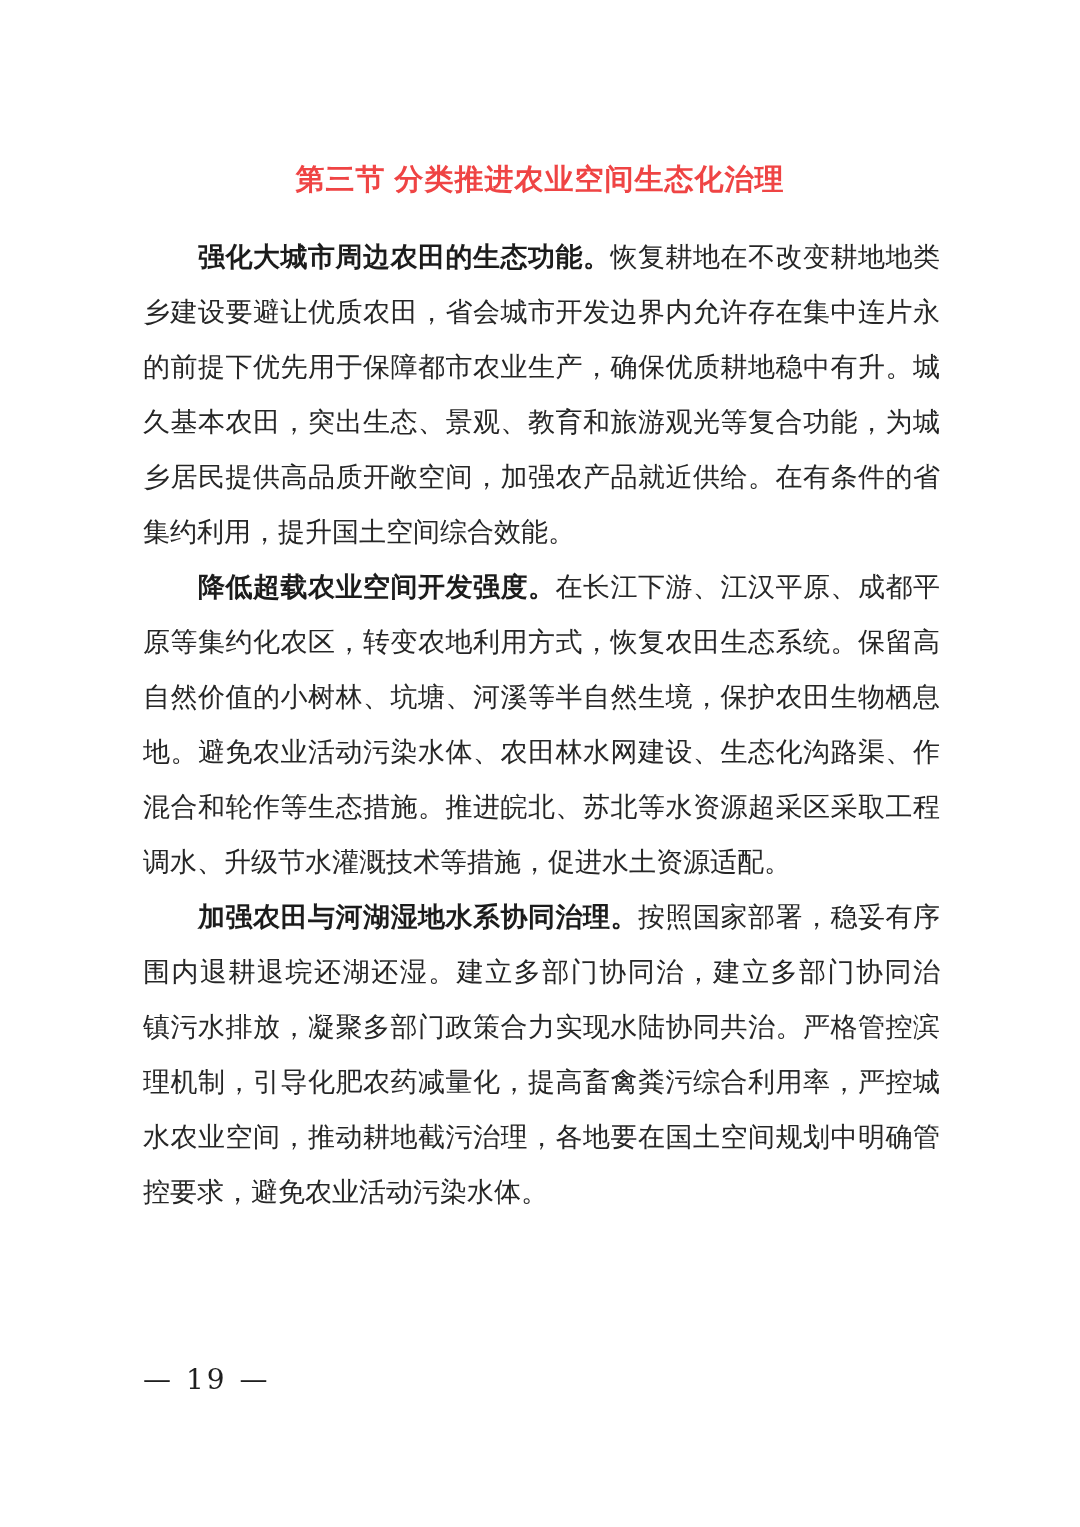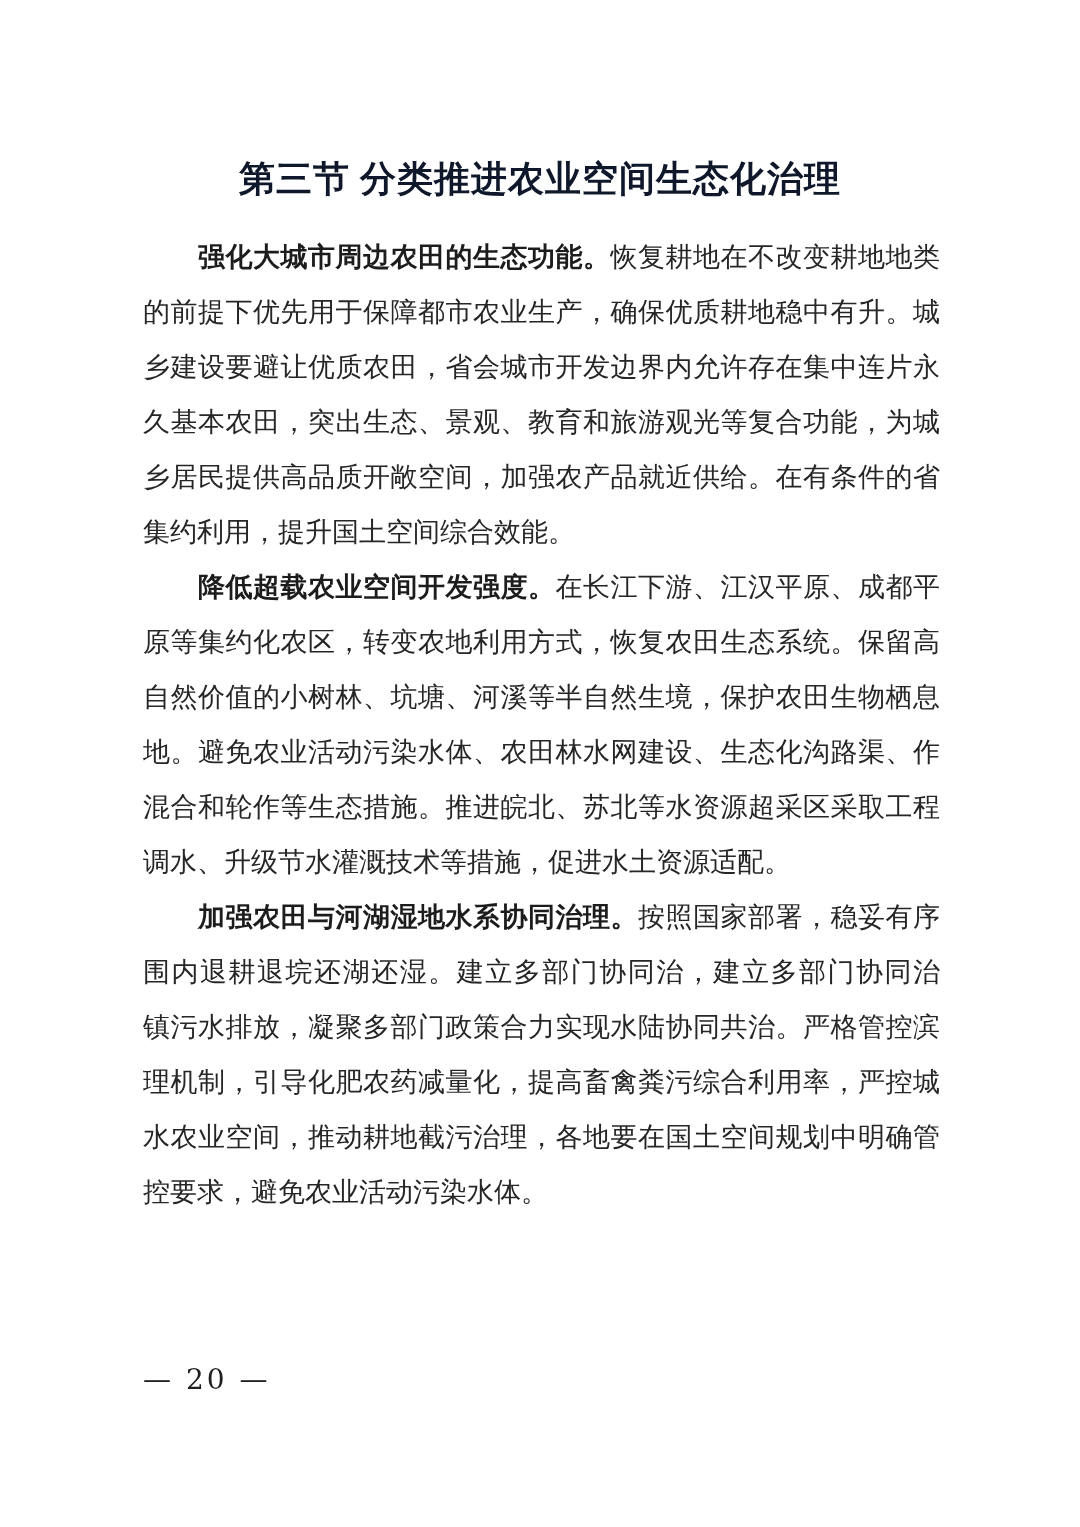--- a/index.html
+++ b/index.html
@@ -16,25 +16,25 @@
     font-family: "DejaVu Serif", serif;
     color: #222222;
   }
   .doc-title {
     position: absolute;
     top: 161px;
     left: 0;
     width: 100%;
     margin: 0;
     text-align: center;
-    font-family: Liberation Serif, serif;
+    font-family: Liberation Sans, sans-serif;
     font-weight: 700;
-    font-size: 36px;
+    font-size: 29px;
     line-height: 36px;
-    color: #0f172a;
+    color: #ef4444;
     letter-spacing: 1px;
   }
   .doc-body {
     position: absolute;
     top: 229px;
     left: 143px;
     width: 797px;
     font-size: 27px;
     color: #262626;
   }
@@ -68,36 +68,36 @@
 </style>
 </head>
 <body>
 
 <div class="page">
 
   <h1 class="doc-title">第三节 分类推进农业空间生态化治理</h1>
 
   <div class="doc-body">
     <div class="line indent"><span class="lead-bold">强化大城市周边农田的生态功能。</span><span>恢复耕地在不改变耕地地类</span></div>
+    <div class="line"><span>乡建设要避让优质农田，省会城市开发边界内允许存在集中连片永</span></div>
     <div class="line"><span>的前提下优先用于保障都市农业生产，确保优质耕地稳中有升。城</span></div>
-    <div class="line"><span>乡建设要避让优质农田，省会城市开发边界内允许存在集中连片永</span></div>
     <div class="line"><span>久基本农田，突出生态、景观、教育和旅游观光等复合功能，为城</span></div>
     <div class="line"><span>乡居民提供高品质开敞空间，加强农产品就近供给。在有条件的省</span></div>
     <div class="line last"><span>集约利用，提升国土空间综合效能。</span></div>
 
     <div class="line indent"><span class="lead-bold">降低超载农业空间开发强度。</span><span>在长江下游、江汉平原、成都平</span></div>
     <div class="line"><span>原等集约化农区，转变农地利用方式，恢复农田生态系统。保留高</span></div>
     <div class="line"><span>自然价值的小树林、坑塘、河溪等半自然生境，保护农田生物栖息</span></div>
     <div class="line"><span>地。避免农业活动污染水体、农田林水网建设、生态化沟路渠、作物</span></div>
     <div class="line"><span>混合和轮作等生态措施。推进皖北、苏北等水资源超采区采取工程</span></div>
     <div class="line last"><span>调水、升级节水灌溉技术等措施，促进水土资源适配。</span></div>
 
     <div class="line indent"><span class="lead-bold">加强农田与河湖湿地水系协同治理。</span><span>按照国家部署，稳妥有序</span></div>
     <div class="line"><span>围内退耕退垸还湖还湿。建立多部门协同治，建立多部门协同治</span></div>
     <div class="line"><span>镇污水排放，凝聚多部门政策合力实现水陆协同共治。严格管控滨</span></div>
     <div class="line"><span>理机制，引导化肥农药减量化，提高畜禽粪污综合利用率，严控城</span></div>
     <div class="line"><span>水农业空间，推动耕地截污治理，各地要在国土空间规划中明确管</span></div>
     <div class="line last"><span>控要求，避免农业活动污染水体。</span></div>
   </div>
 
-  <div class="page-number">— 20 —</div>
+  <div class="page-number">— 19 —</div>
 
 </div>
 
 </body></html>

